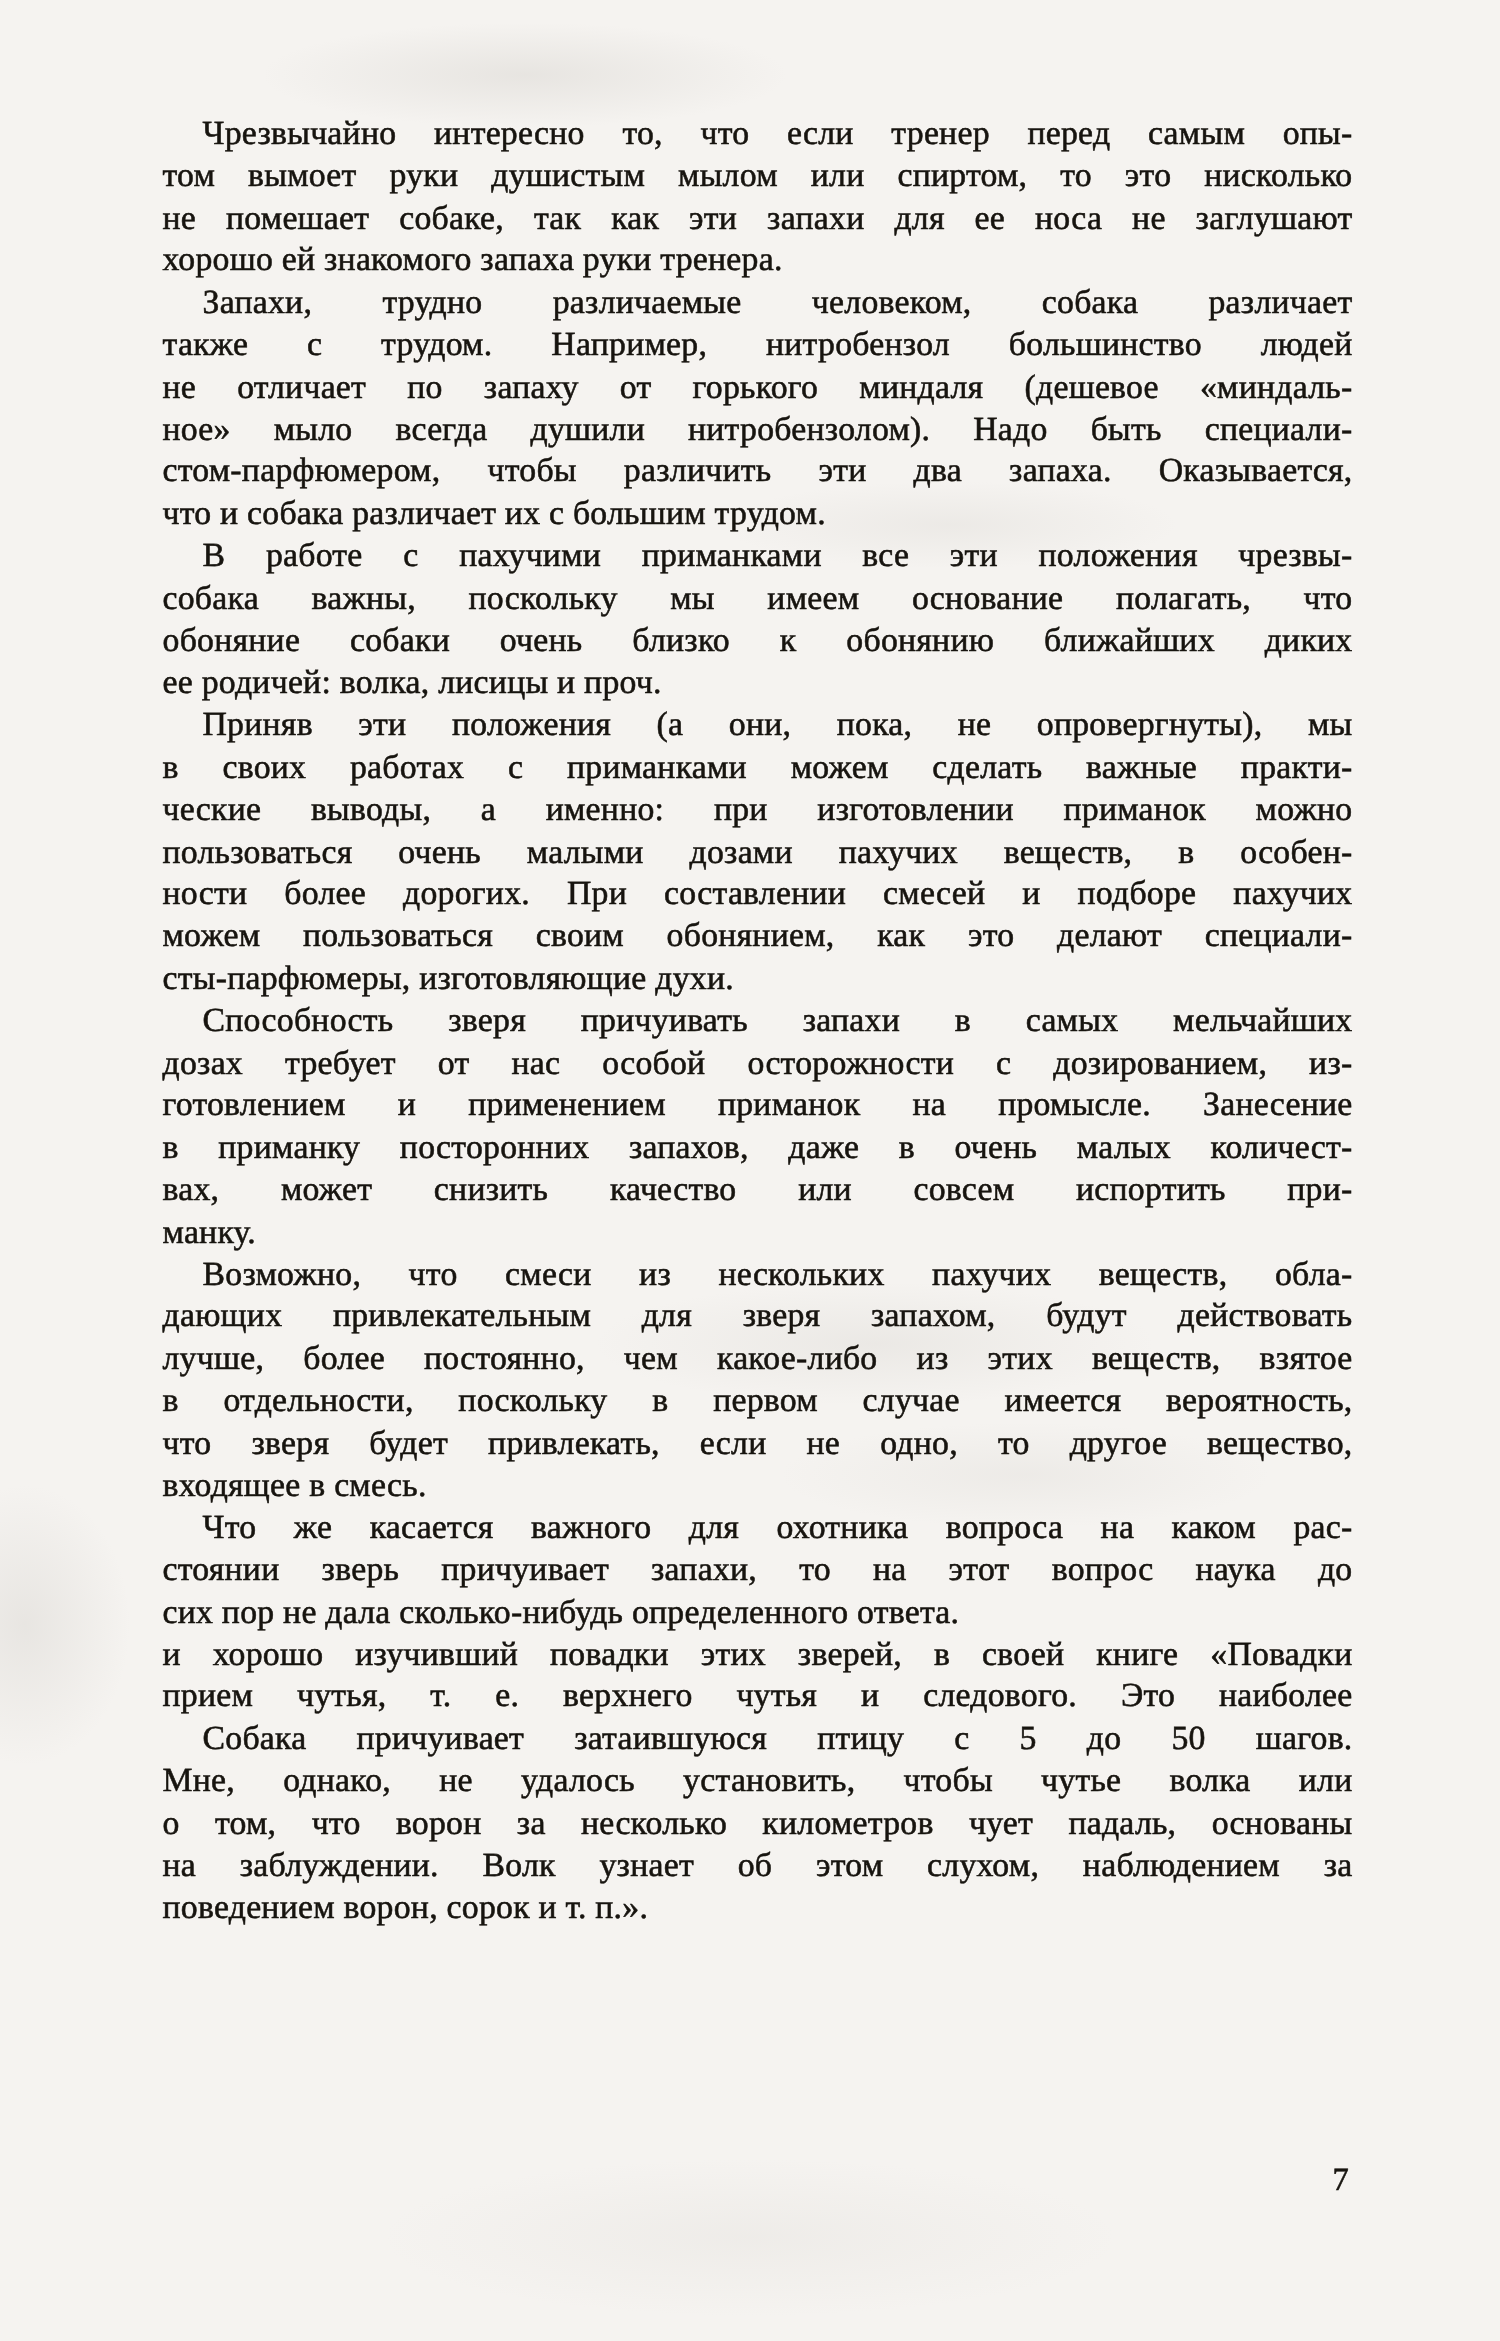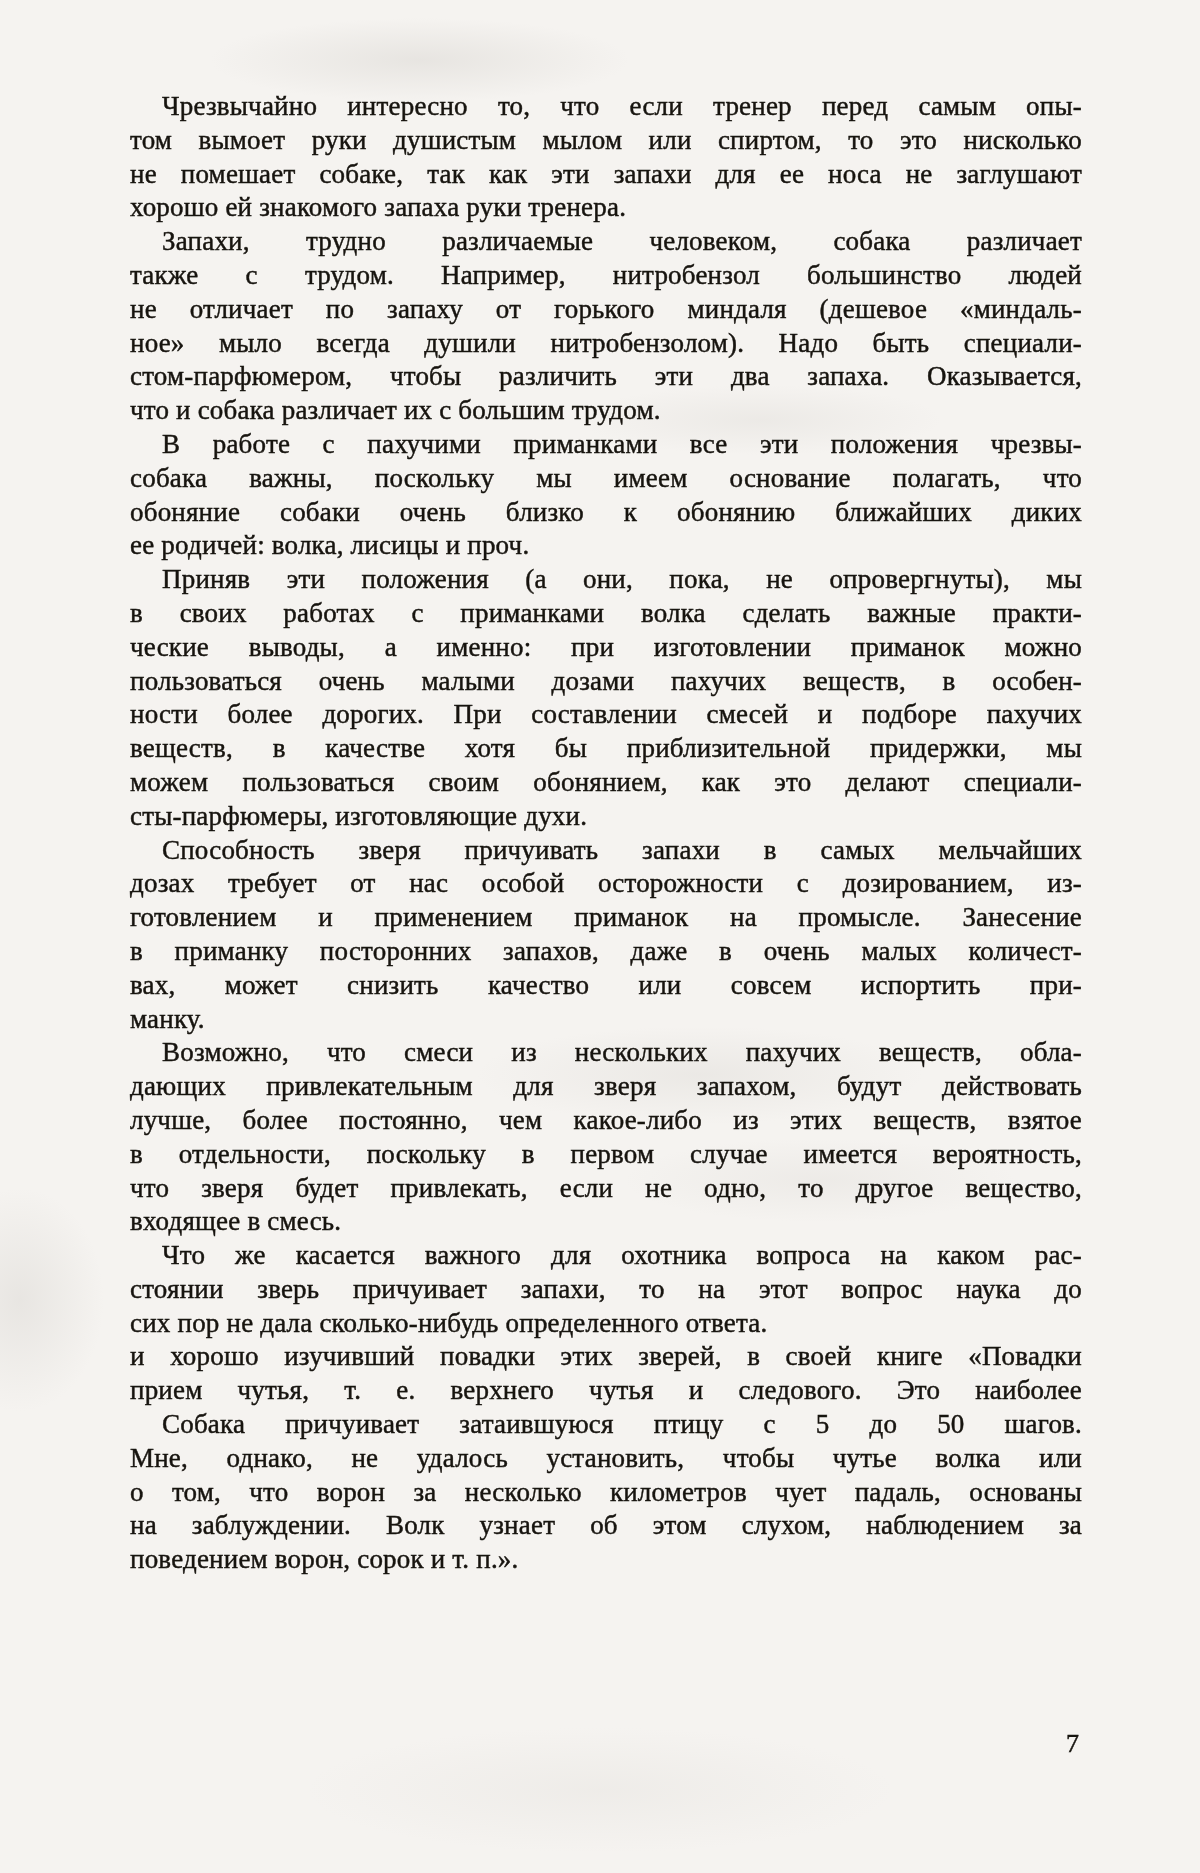--- a/index.html
+++ b/index.html
@@ -77,25 +77,24 @@
       <div class="line last">что и собака различает их с большим трудом.</div>
     </div>
     <div class="para">
       <div class="line indent">В работе с пахучими приманками все эти положения чрезвы-</div>
       <div class="line">собака важны, поскольку мы имеем основание полагать, что</div>
       <div class="line">обоняние собаки очень близко к обонянию ближайших диких</div>
       <div class="line last">ее родичей: волка, лисицы и проч.</div>
     </div>
     <div class="para">
       <div class="line indent">Приняв эти положения (а они, пока, не опровергнуты), мы</div>
-      <div class="line">в своих работах с приманками волка сделать важные практи-</div>
+      <div class="line">в своих работах с приманками можем сделать важные практи-</div>
       <div class="line">ческие выводы, а именно: при изготовлении приманок можно</div>
       <div class="line">пользоваться очень малыми дозами пахучих веществ, в особен-</div>
       <div class="line">ности более дорогих. При составлении смесей и подборе пахучих</div>
-      <div class="line">веществ, в качестве хотя бы приблизительной придержки, мы</div>
       <div class="line">можем пользоваться своим обонянием, как это делают специали-</div>
       <div class="line last">сты-парфюмеры, изготовляющие духи.</div>
     </div>
     <div class="para">
       <div class="line indent">Способность зверя причуивать запахи в самых мельчайших</div>
       <div class="line">дозах требует от нас особой осторожности с дозированием, из-</div>
       <div class="line">готовлением и применением приманок на промысле. Занесение</div>
       <div class="line">в приманку посторонних запахов, даже в очень малых количест-</div>
       <div class="line">вах, может снизить качество или совсем испортить при-</div>
       <div class="line last">манку.</div>

